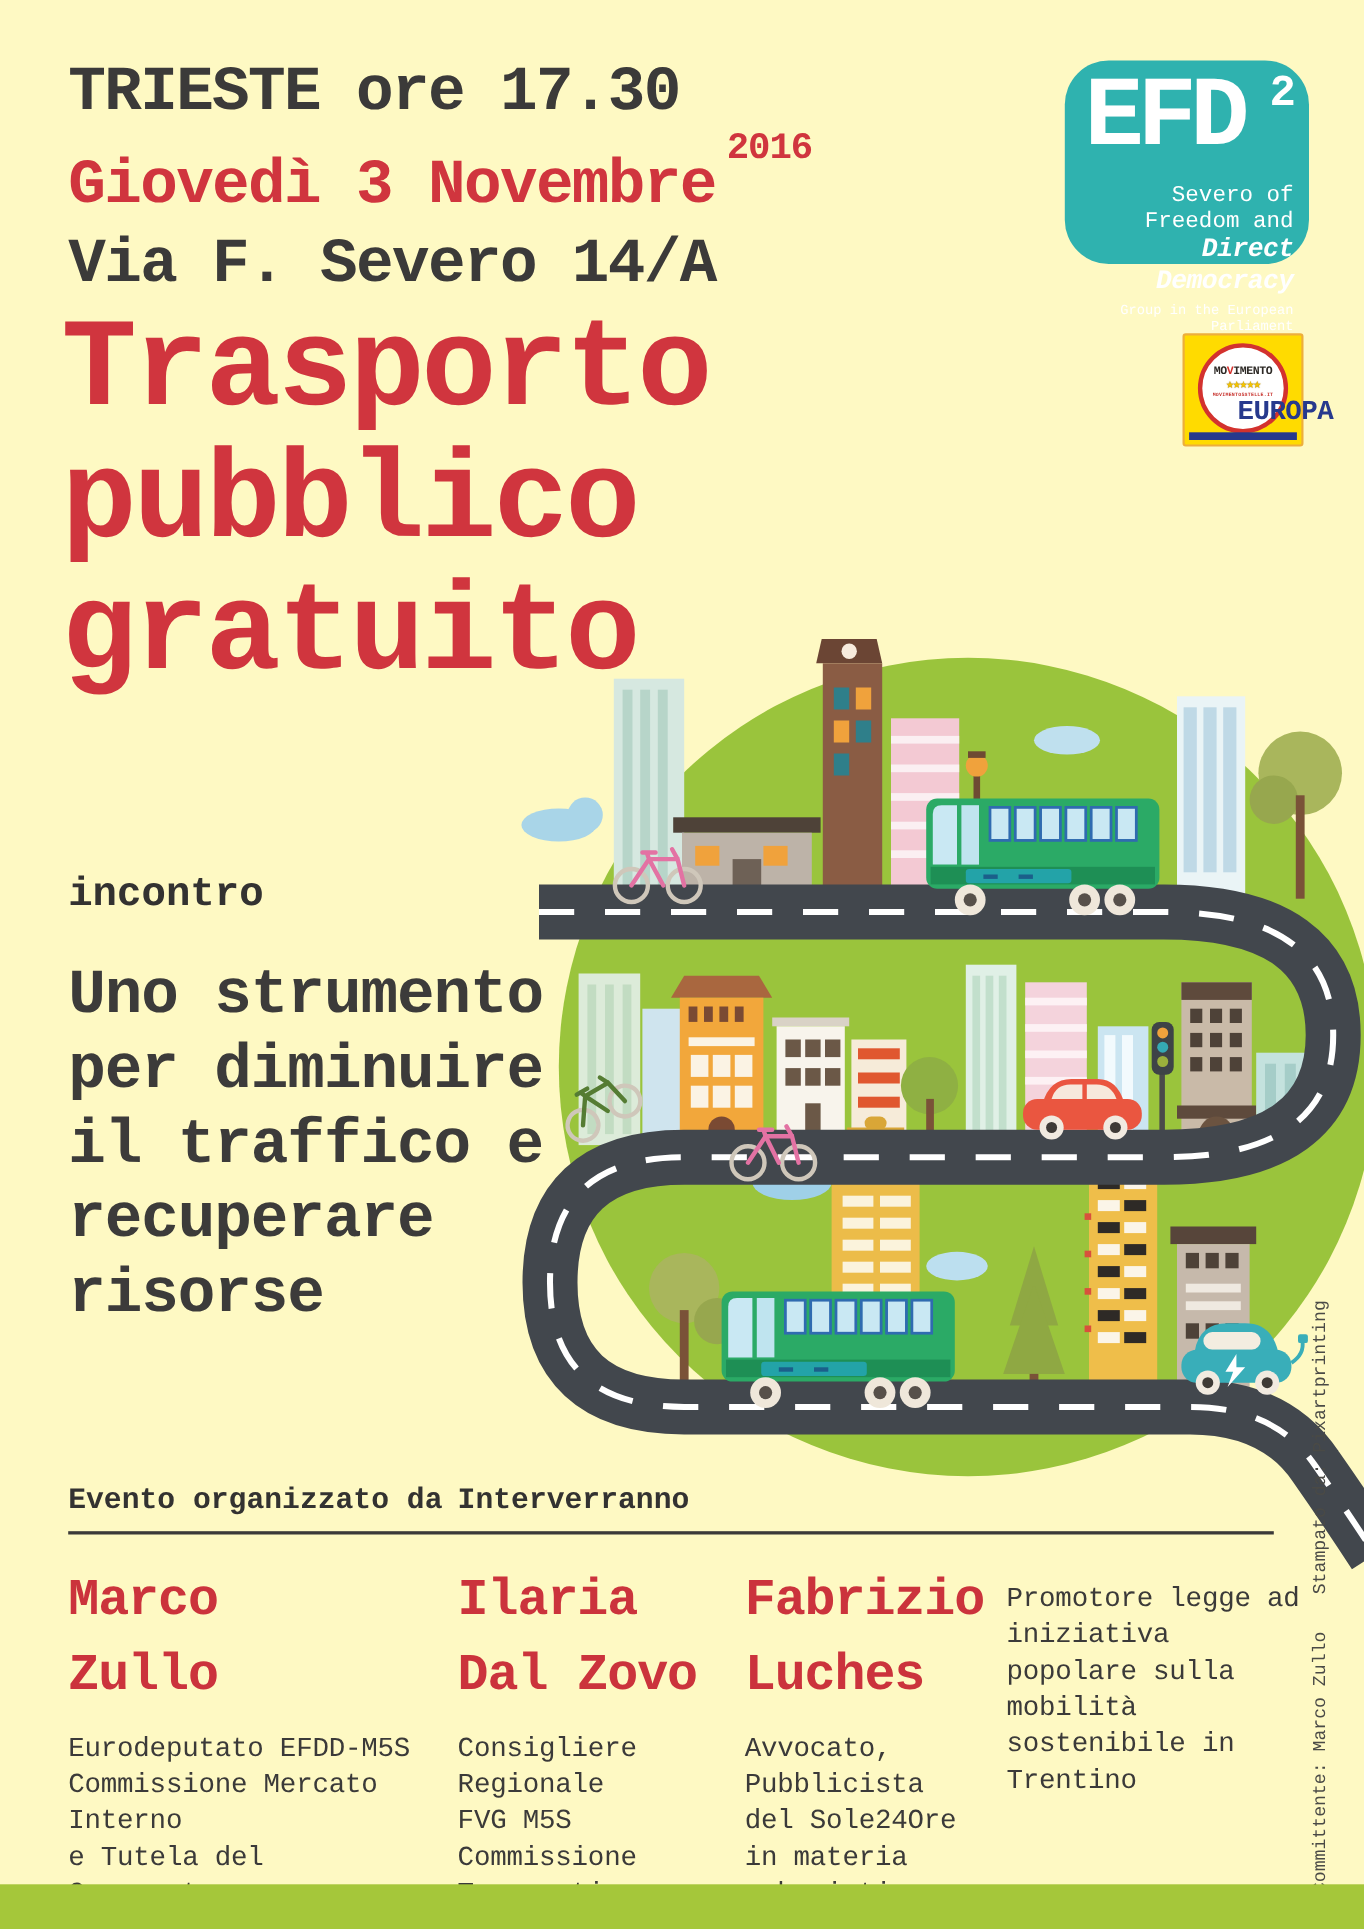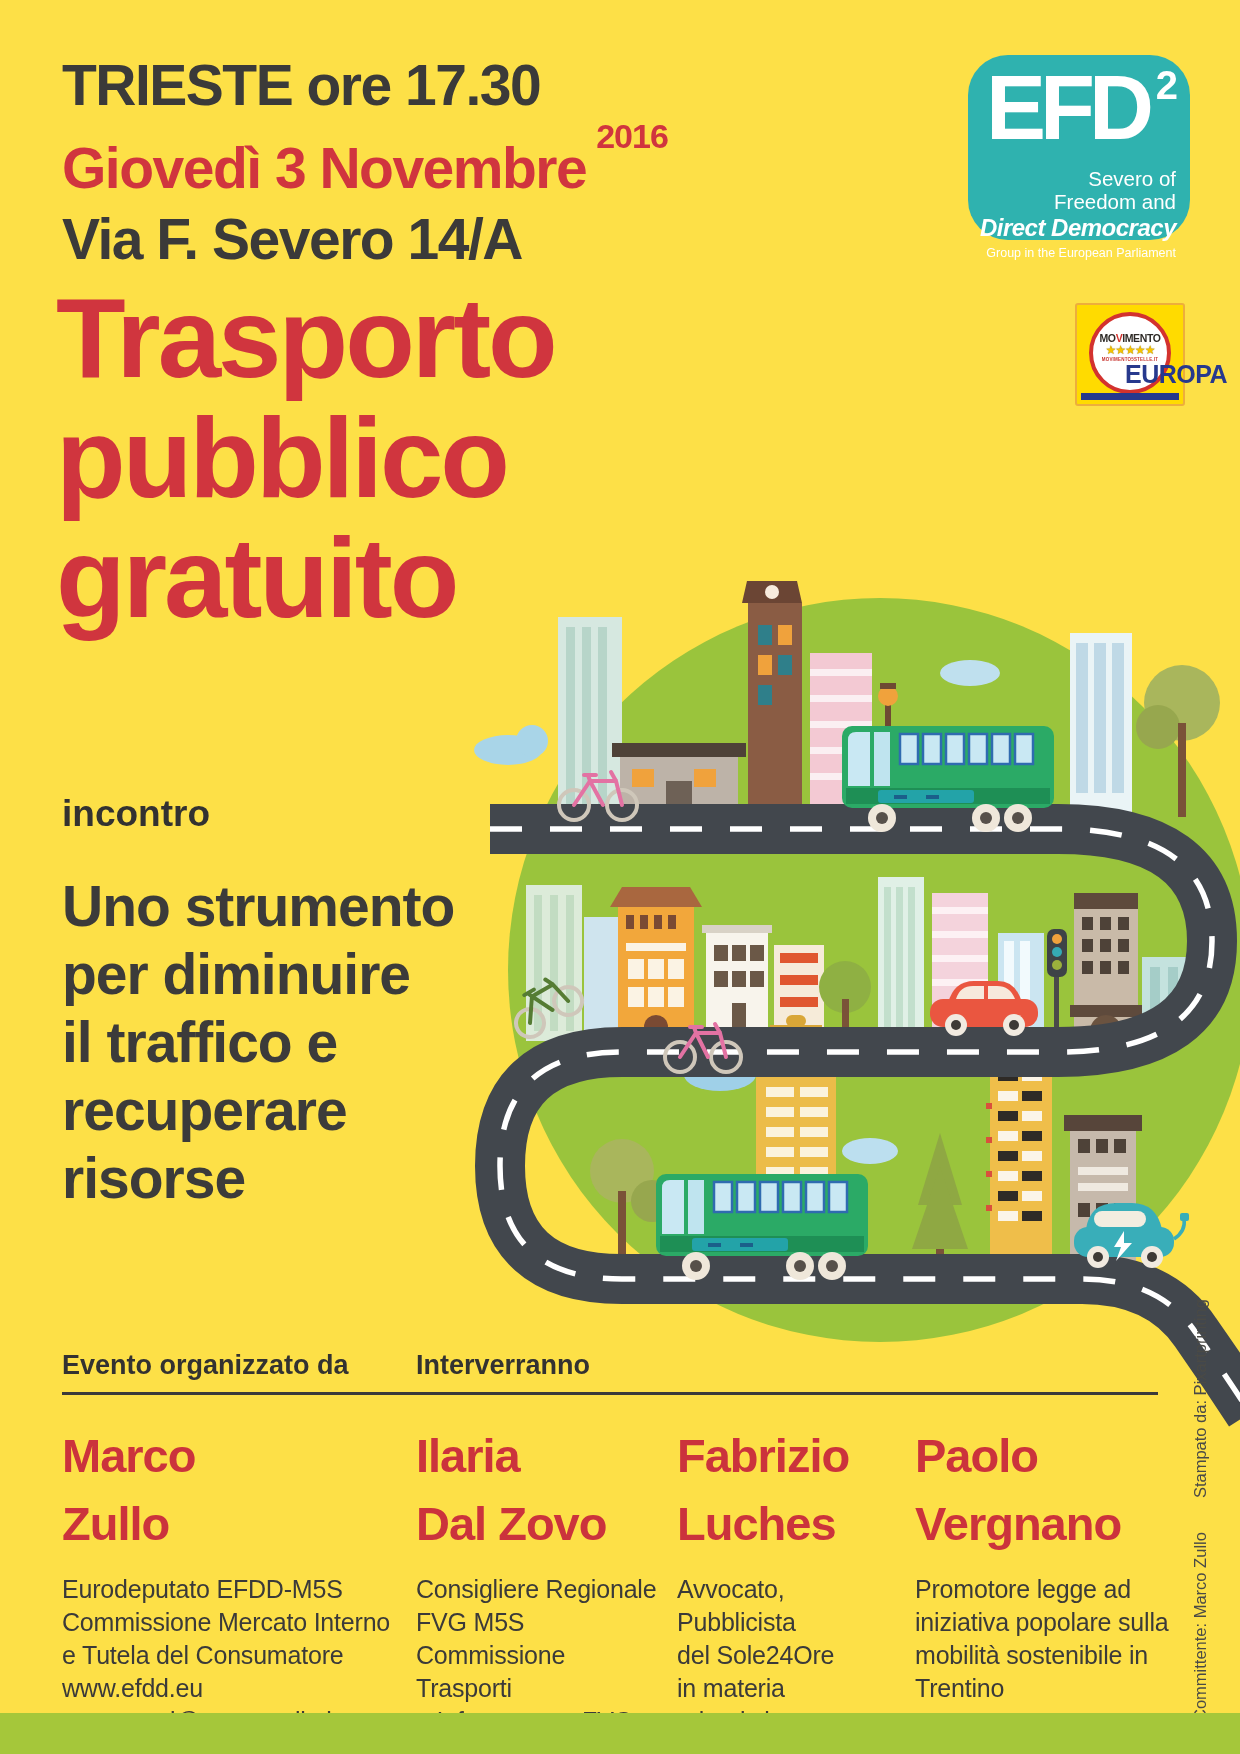--- a/index.html
+++ b/index.html
@@ -1,19 +1,19 @@
 <!DOCTYPE html>
 <html><head>
 <meta charset="utf-8">
 <style>
   html,body{margin:0;padding:0;background:#e8e8e8;}
   .poster{
     position:relative;width:1240px;height:1754px;margin:0 auto;
-    background:#fde047;overflow:hidden;
-    font-family:Liberation Sans, sans-serif;color:#3b3a39;
+    background:#fef9c3;overflow:hidden;
+    font-family:Liberation Mono, monospace;color:#3b3a39;
   }
   .pre{white-space:pre-line;}
   
   .hdr{position:absolute;left:62px;top:50px;font-size:57px;font-weight:700;
        letter-spacing:-1.5px;line-height:71px;}
   .hdr .l1,.hdr .l3{color:#3b3a39;}
   .hdr .l2{color:#d0353e;}
   .hdr sup{font-size:34px;position:relative;top:-20px;letter-spacing:-1px;margin-left:10px;}
   
   .title{position:absolute;left:56px;top:278px;font-size:114px;font-weight:700;
@@ -401,22 +401,20 @@
   </div>
   <div class="person" style="left:677px;width:230px">
     <div class="nm pre">Fabrizio
 Luches</div>
     <div class="rl pre">Avvocato, Pubblicista
 del Sole24Ore
 in materia
 urbanistica</div>
   </div>
   <div class="person" style="left:915px;width:280px">
-    <div class="nm pre">Paolo
-Vergnano</div>
     <div class="rl pre">Promotore legge ad
 iniziativa popolare sulla
 mobilità sostenibile in
 Trentino</div>
   </div>
 
   <div class="credit">
     <span>Committente: Marco Zullo</span><span class="gap">Stampato da: Pixartprinting</span>
   </div>
 

